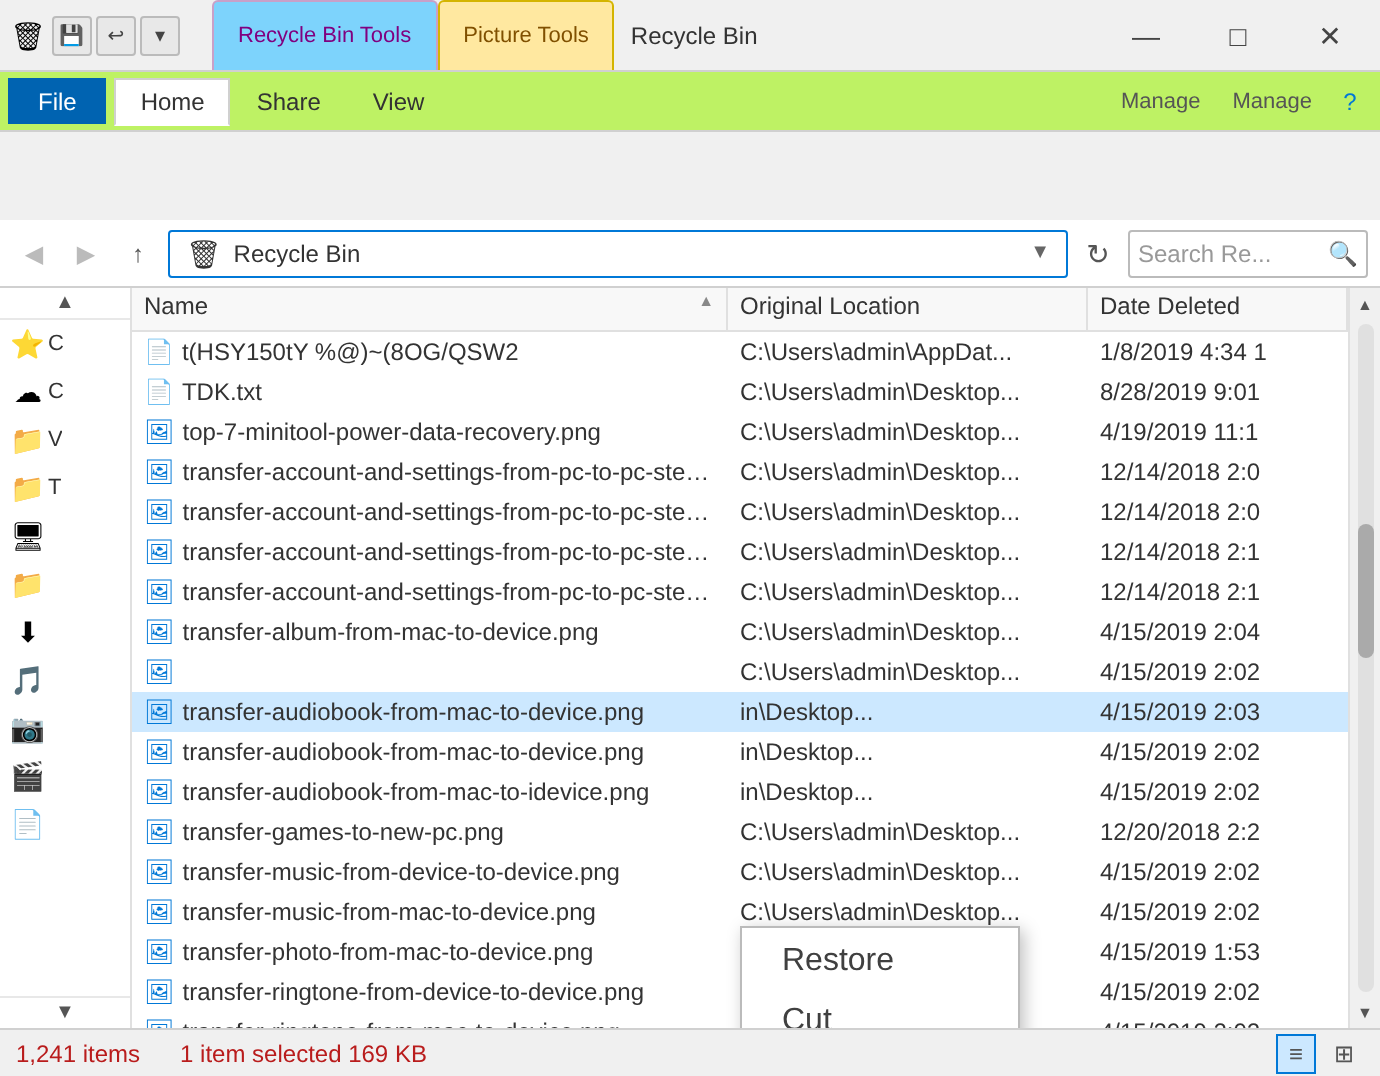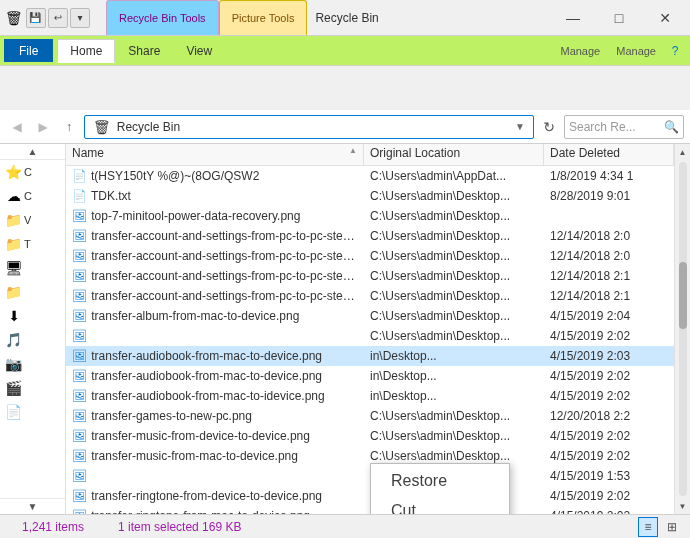--- a/index.html
+++ b/index.html
@@ -329,22 +329,21 @@
       height: 24px;
       background: #f0f0f0;
       border-top: 1px solid #d0d0d0;
       display: flex;
       align-items: center;
       padding: 0 8px;
       gap: 20px;
     }
     .status-text {
       font-size: 12px;
-      color: #a21caf;
-      margin-left: 14px;
+      color: #b91c1c;
     }
     .status-right {
       margin-left: auto;
       display: flex;
       gap: 4px;
     }
     .view-btn {
       width: 20px; height: 20px;
       display: flex; align-items: center; justify-content: center;
       cursor: pointer; font-size: 12px; color: #555;
@@ -485,20 +484,21 @@
           </div>
           <div class="file-cell">C:\Users\admin\Desktop...</div>
           <div class="file-cell">8/28/2019 9:01</div>
         </div>
         <div class="file-row">
           <div class="file-cell">
             <span class="file-icon png">🖼</span>
             <span style="overflow: hidden; text-overflow: ellipsis; white-space: nowrap;">top-7-minitool-power-data-recovery.png</span>
           </div>
           <div class="file-cell">C:\Users\admin\Desktop...</div>
+          <div class="file-cell">4/19/2019 11:1</div>
         </div>
         <div class="file-row">
           <div class="file-cell">
             <span class="file-icon png">🖼</span>
             <span style="overflow: hidden; text-overflow: ellipsis; white-space: nowrap;">transfer-account-and-settings-from-pc-to-pc-step-4.png</span>
           </div>
           <div class="file-cell">C:\Users\admin\Desktop...</div>
           <div class="file-cell">12/14/2018 2:0</div>
         </div>
         <div class="file-row">
@@ -585,20 +585,21 @@
           <div class="file-cell">
             <span class="file-icon png">🖼</span>
             <span style="overflow: hidden; text-overflow: ellipsis; white-space: nowrap;">transfer-music-from-mac-to-device.png</span>
           </div>
           <div class="file-cell">C:\Users\admin\Desktop...</div>
           <div class="file-cell">4/15/2019 2:02</div>
         </div>
         <div class="file-row">
           <div class="file-cell">
             <span class="file-icon png">🖼</span>
+            <span style="overflow: hidden; text-overflow: ellipsis; white-space: nowrap;">transfer-photo-from-mac-to-device.png</span>
           </div>
           <div class="file-cell">C:\Users\admin\Desktop...</div>
           <div class="file-cell">4/15/2019 1:53</div>
         </div>
         <div class="file-row">
           <div class="file-cell">
             <span class="file-icon png">🖼</span>
             <span style="overflow: hidden; text-overflow: ellipsis; white-space: nowrap;">transfer-ringtone-from-device-to-device.png</span>
           </div>
           <div class="file-cell">C:\Users\admin\Desktop...</div>

